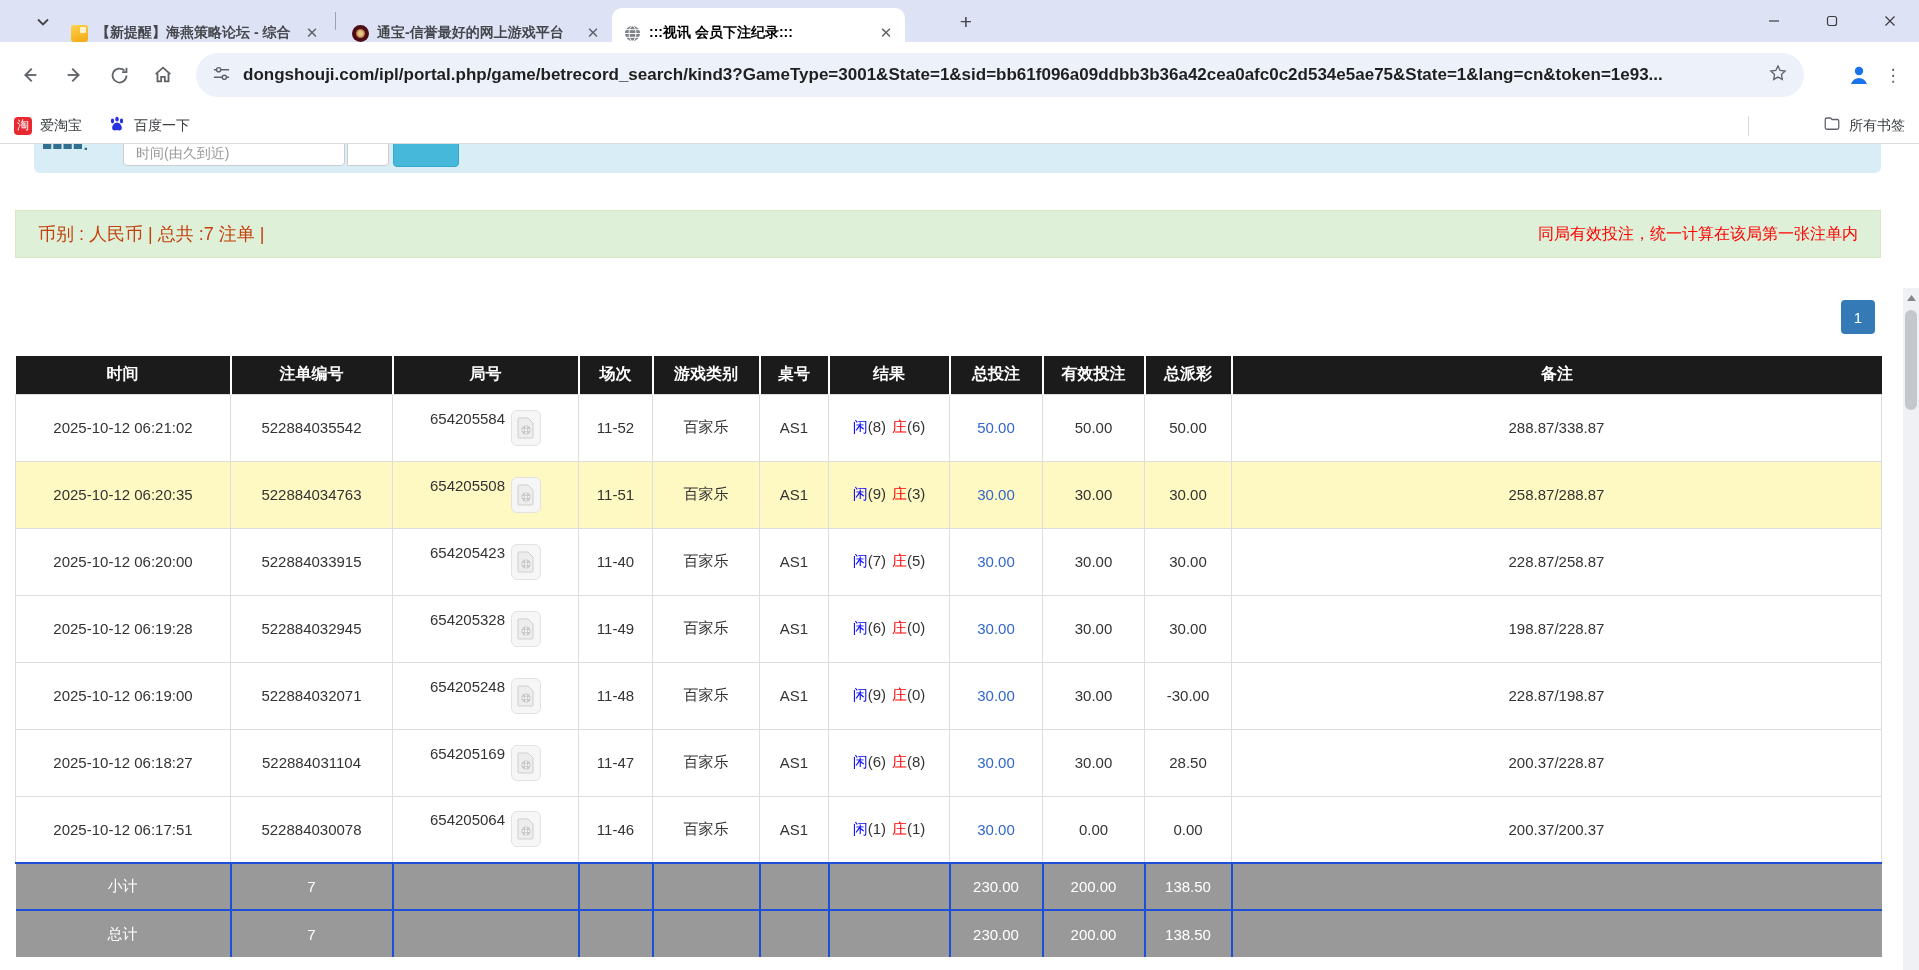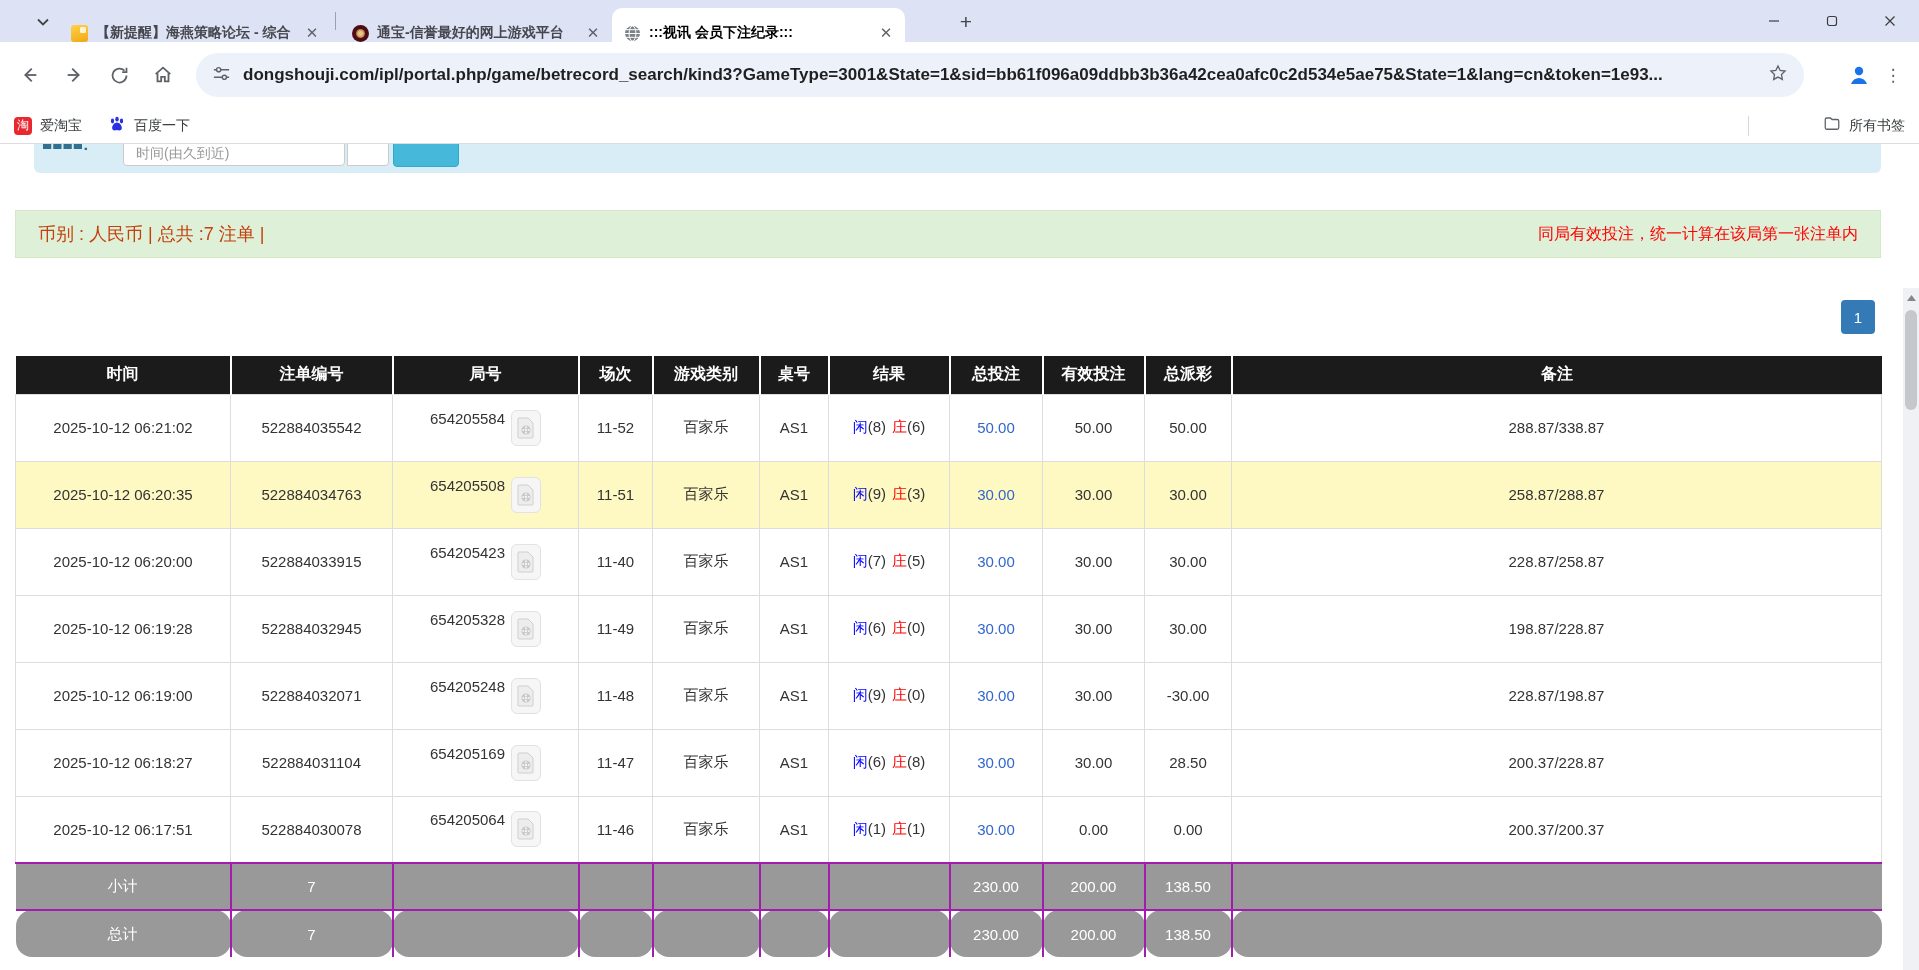--- a/index.html
+++ b/index.html
@@ -84,24 +84,24 @@
   table.bet tbody tr.hl td { background:#fef9c3; }
   .round-wrap { display:inline-flex; align-items:flex-start; gap:6px; }
   .video-btn { width:30px; height:36px; background:#f6f6f6; border:1px solid #e2e2e2; border-radius:6px;
     display:inline-flex; align-items:center; justify-content:center; }
   .lnk { color:#36c; }
   .neg { color:#f00; }
   .rp { color:#00f; }
   .rb { color:#f00; }
   .rsep { display:inline-block; width:6px; }
   table.bet tfoot td { background:#999; color:#fff; height:47px; text-align:center; font-size:15px;
-    border:2px solid #a21caf; }
+    border:2px solid #1d4ed8; }
   table.bet tfoot tr td:first-child { border-left:none; }
   table.bet tfoot tr td:last-child { border-right:none; }
-  table.bet tfoot tr:last-child td { border-bottom:none;border-radius:16px; }
+  table.bet tfoot tr:last-child td { border-bottom:none; }
 
   .scrollbar { position:absolute; right:0; top:144px; width:16px; height:826px; background:#f0f1f4; }
   .sb-up { position:absolute; left:0; top:2px; width:16px; height:16px; display:flex;
     align-items:center; justify-content:center; color:#84878c; }
   .sb-thumb { position:absolute; left:2px; top:22px; width:12px; height:100px; background:#c4c7cc;
     border-radius:6px; }
 </style>
 </head>
 <body>
 

